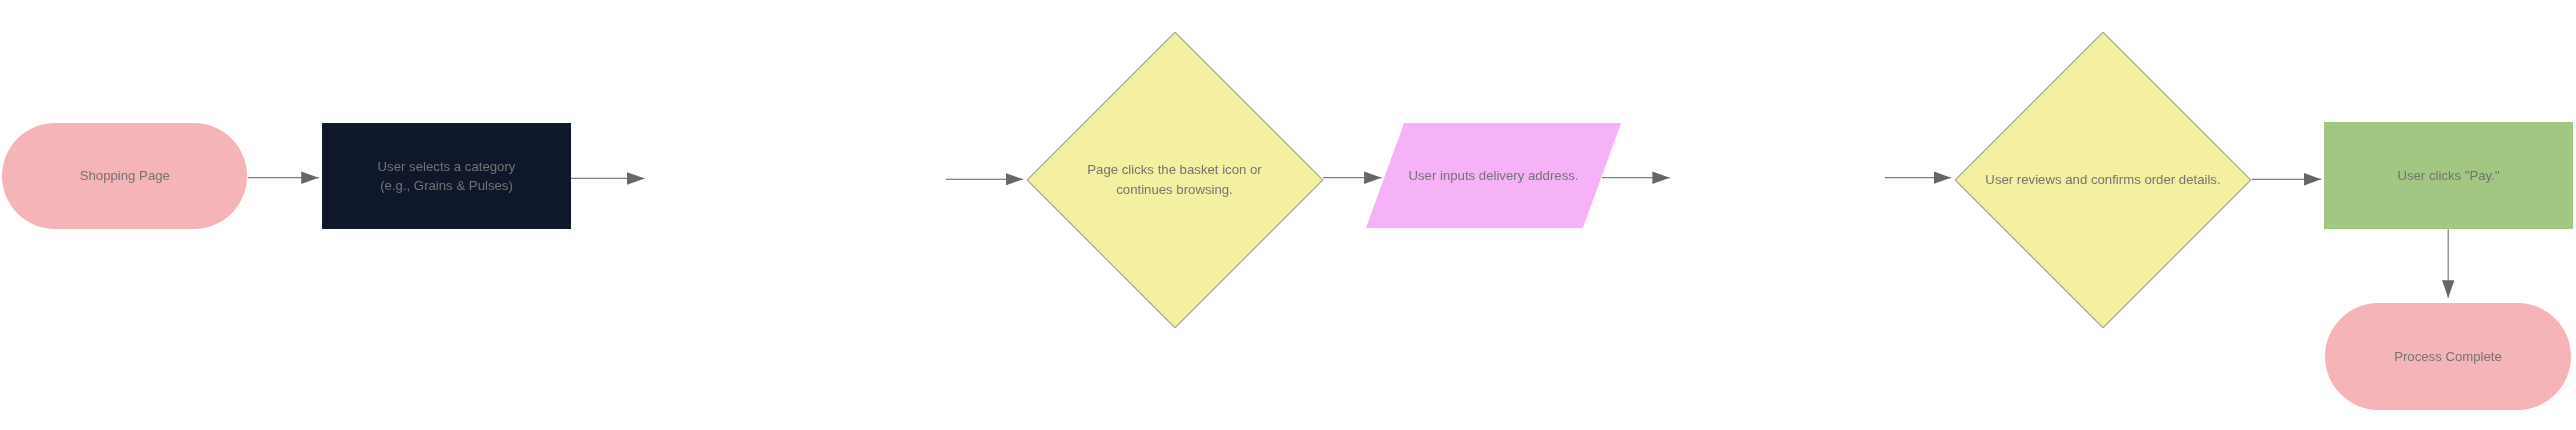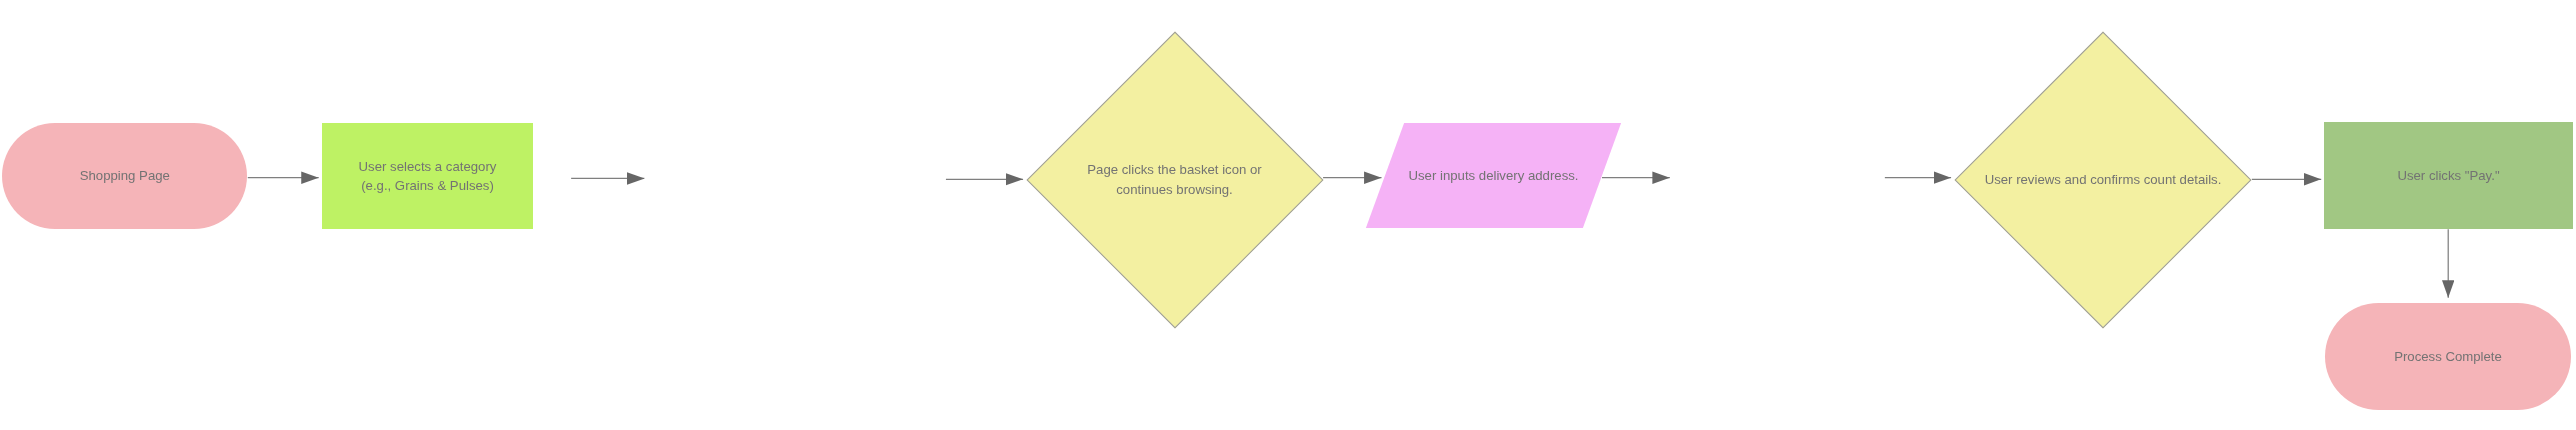--- a/index.html
+++ b/index.html
@@ -66,21 +66,21 @@
       <line x1="3142" y1="294" x2="3142" y2="382" marker-end="url(#ah)"></line>
     </g>
   </svg>
 
   <div class="node terminator" style="left: 2.3px; top: 123px; width: 245px; height: 106px; background-color: rgb(245, 180, 184);">
     <div class="label-stack">
       <div>Shopping Page</div>
     </div>
   </div>
 
-  <div class="node process" style="left: 322px; top: 123px; width: 211px; height: 106px; background-color: #bef264;">
+  <div class="node process" style="left: 322px; top: 123px; width: 249px; height: 106px; background-color: #0f172a;">
     <div class="label-stack">
       <div>User selects a category</div>
       <div>(e.g., Grains &amp; Pulses)</div>
     </div>
   </div>
 
 
   <div class="node diamond" style="left:1026px;top:30px;width:297px;height:299px">
     <div class="diamond-shape" style="background-color: rgb(243, 240, 161); border-color: rgb(154, 154, 154);"></div>
     <div class="label-stack">
@@ -93,21 +93,21 @@
     <div class="para-shape" style="left: 18.7px; width: 217px; background-color: rgb(245, 178, 246);"></div>
     <div class="label-stack">
       <div>User inputs delivery address.</div>
     </div>
   </div>
 
 
   <div class="node diamond" style="left:1954px;top:30px;width:298px;height:299px">
     <div class="diamond-shape" style="background-color: rgb(243, 240, 161); border-color: rgb(154, 154, 154);"></div>
     <div class="label-stack" style="max-width:100%">
-      <div>User reviews and confirms count details.</div>
+      <div>User reviews and confirms order details.</div>
     </div>
   </div>
 
   <div class="node process" style="left: 2324px; top: 122px; width: 249px; height: 107px; background-color: rgb(161, 199, 131);">
     <div class="label-stack">
       <div>User clicks "Pay."</div>
     </div>
   </div>
 
   <div class="node terminator" style="left: 2325px; top: 303px; width: 246px; height: 107px; background-color: rgb(245, 180, 184); text-align: right;">

